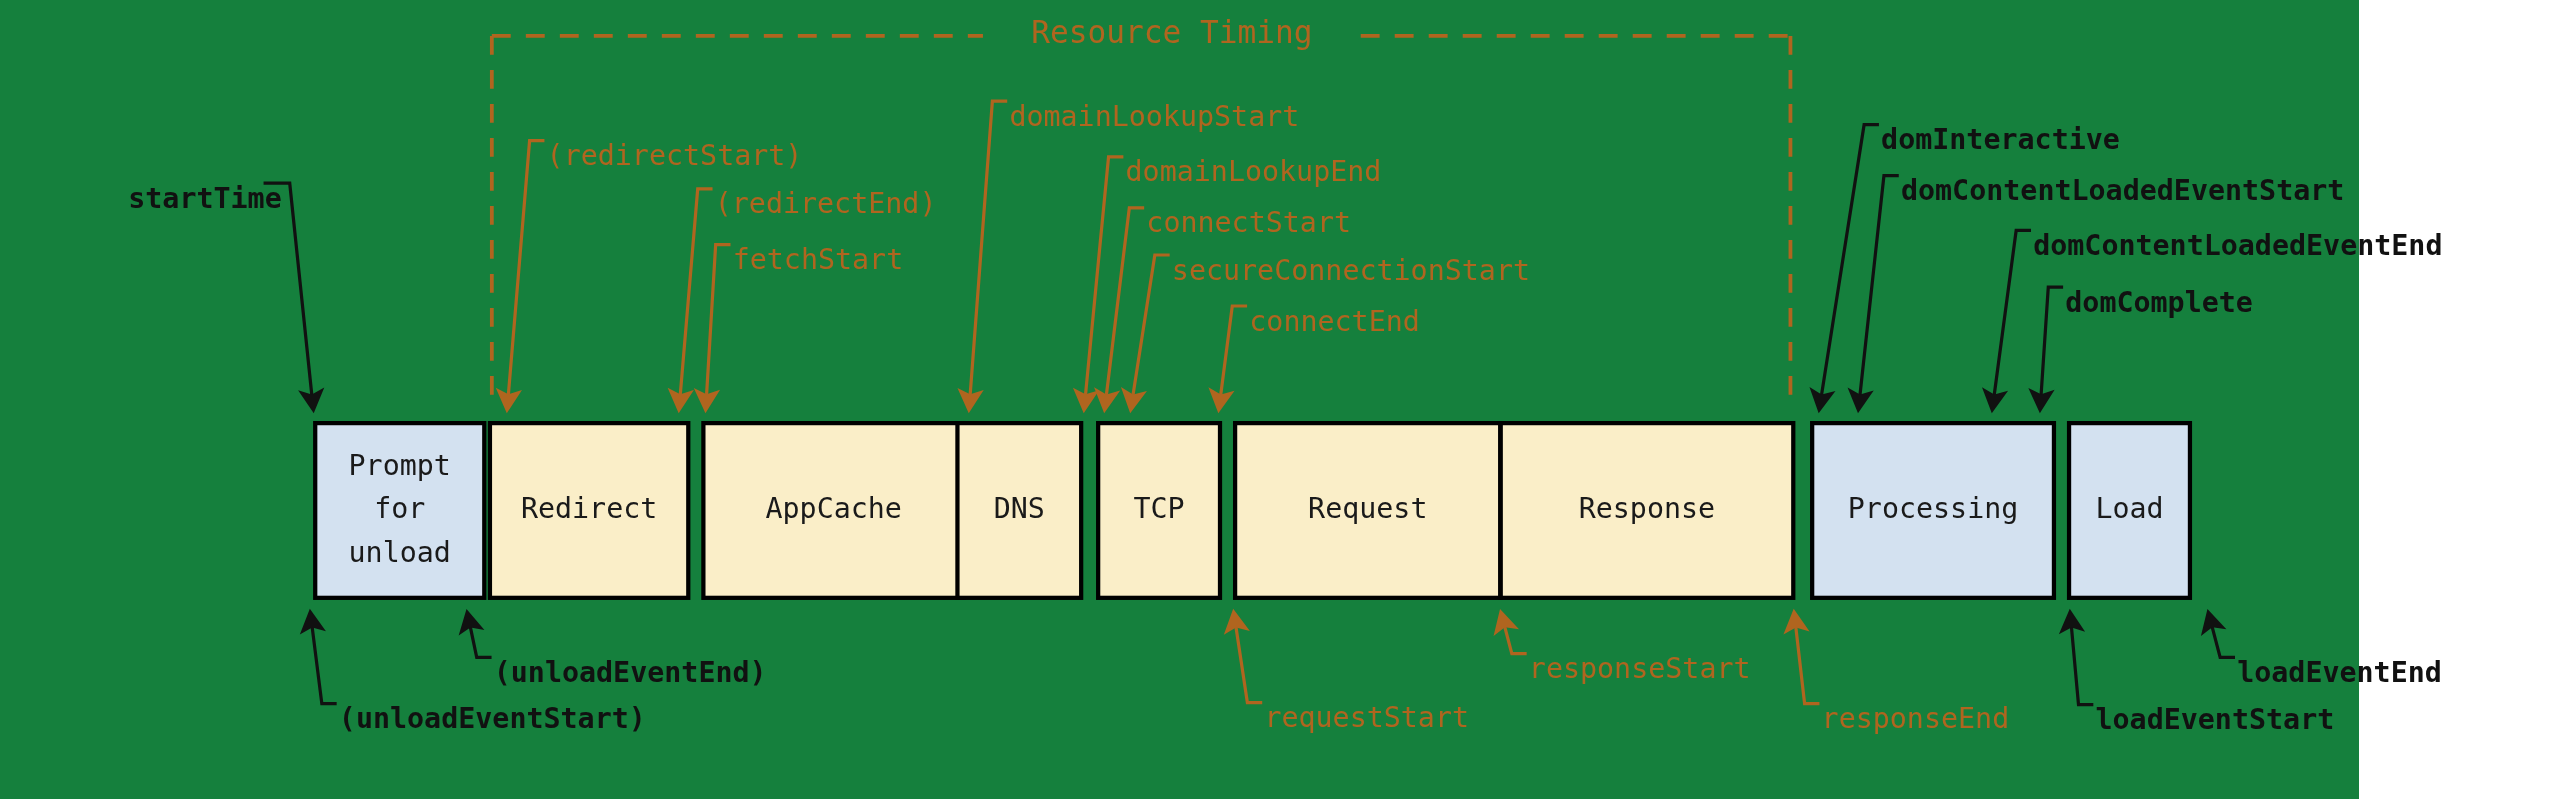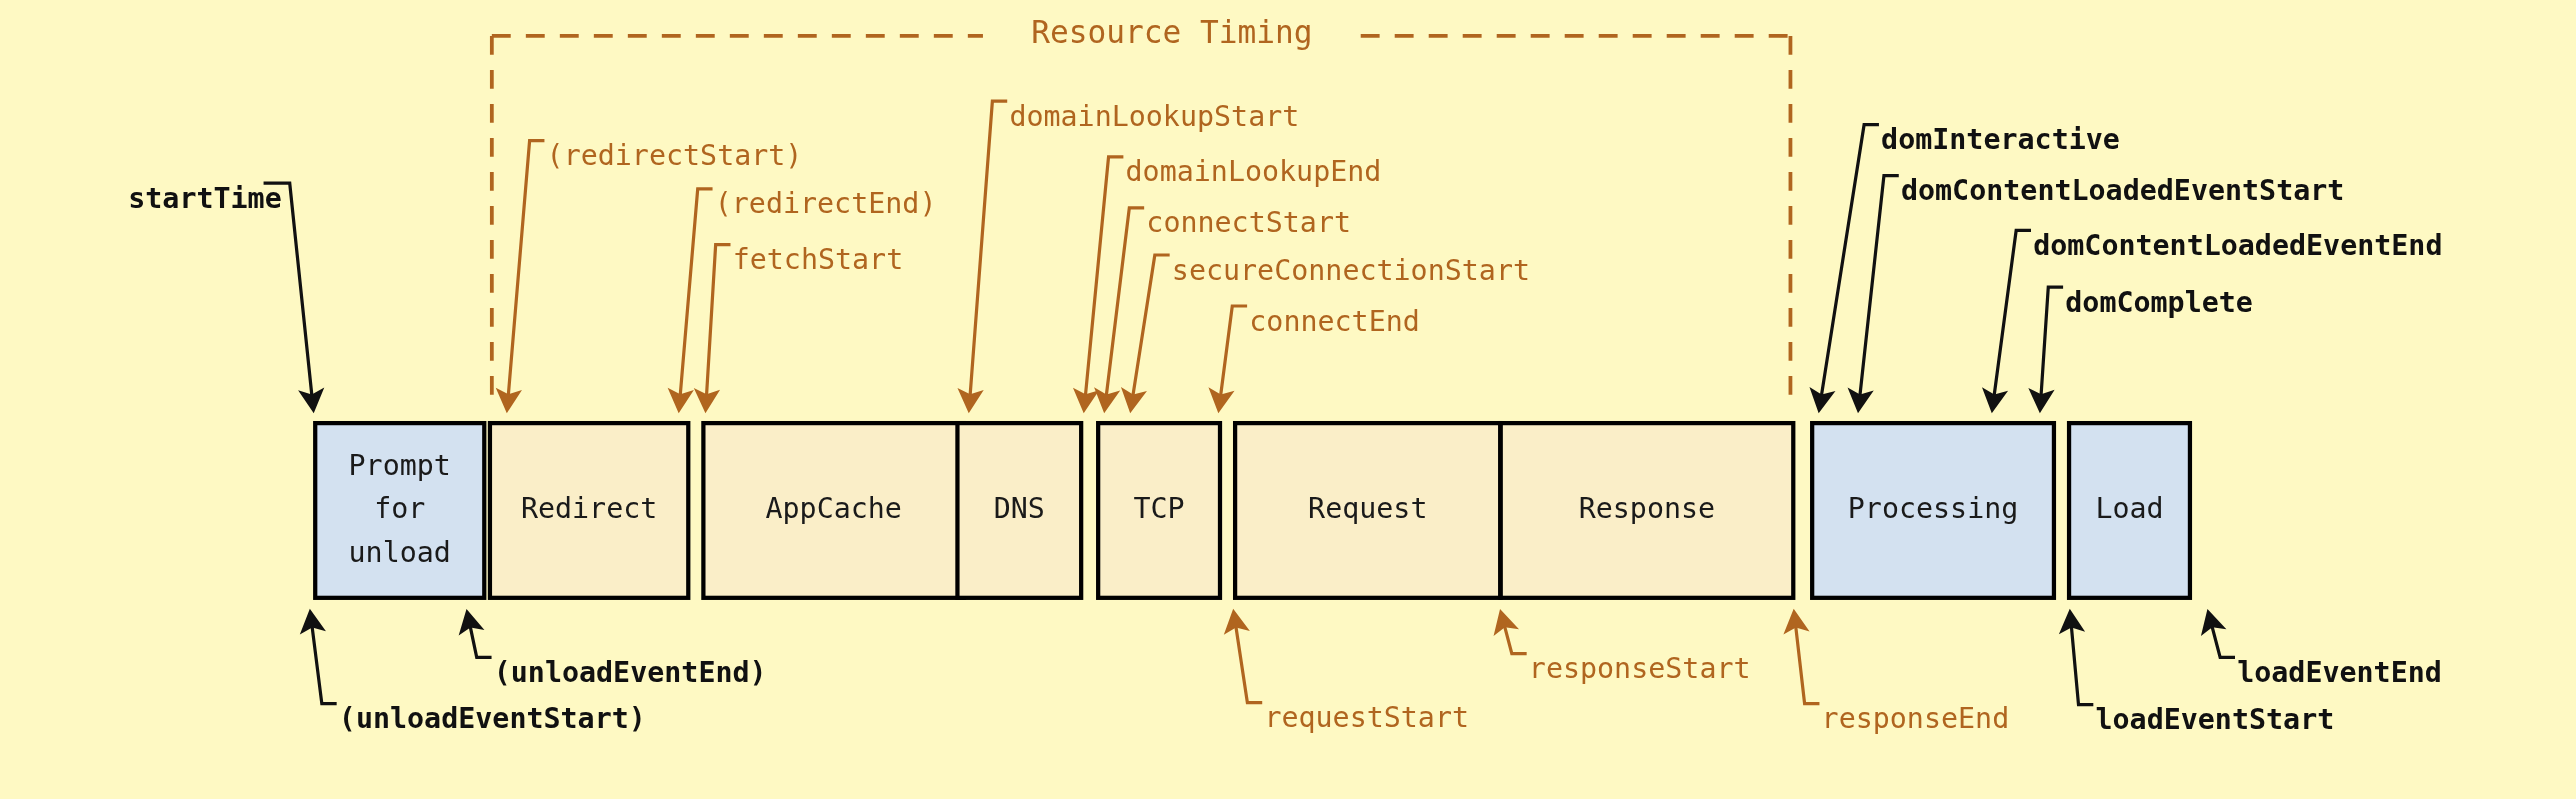--- a/index.html
+++ b/index.html
@@ -1,17 +1,17 @@
 <!DOCTYPE html>
 <html style="font-size:15px"><head>
 <meta charset="utf-8">
 <style>
   html,body{margin:0;padding:0;background:#ffffff;}
   body{width:2576px;height:799px;overflow:hidden;font-family:"DejaVu Sans Mono",monospace;}
-  #stage{position:relative;width:2576px;height:799px;background:#fef9c3;}
+  #stage{position:relative;width:2359px;height:799px;background:#15803d;}
   #stage svg{position:absolute;left:0;top:0;width:2576px;height:799px;}
   .phase-label{
     font-family:"DejaVu Sans Mono","Liberation Mono",monospace;
     font-size:30px;fill:#1a1a1a;text-anchor:middle;dominant-baseline:middle;
   }
   .evt{
     font-family:"DejaVu Sans Mono","Liberation Mono",monospace;
     font-size:30px;
   }
   .evt-brown{fill:#b0651f;}

